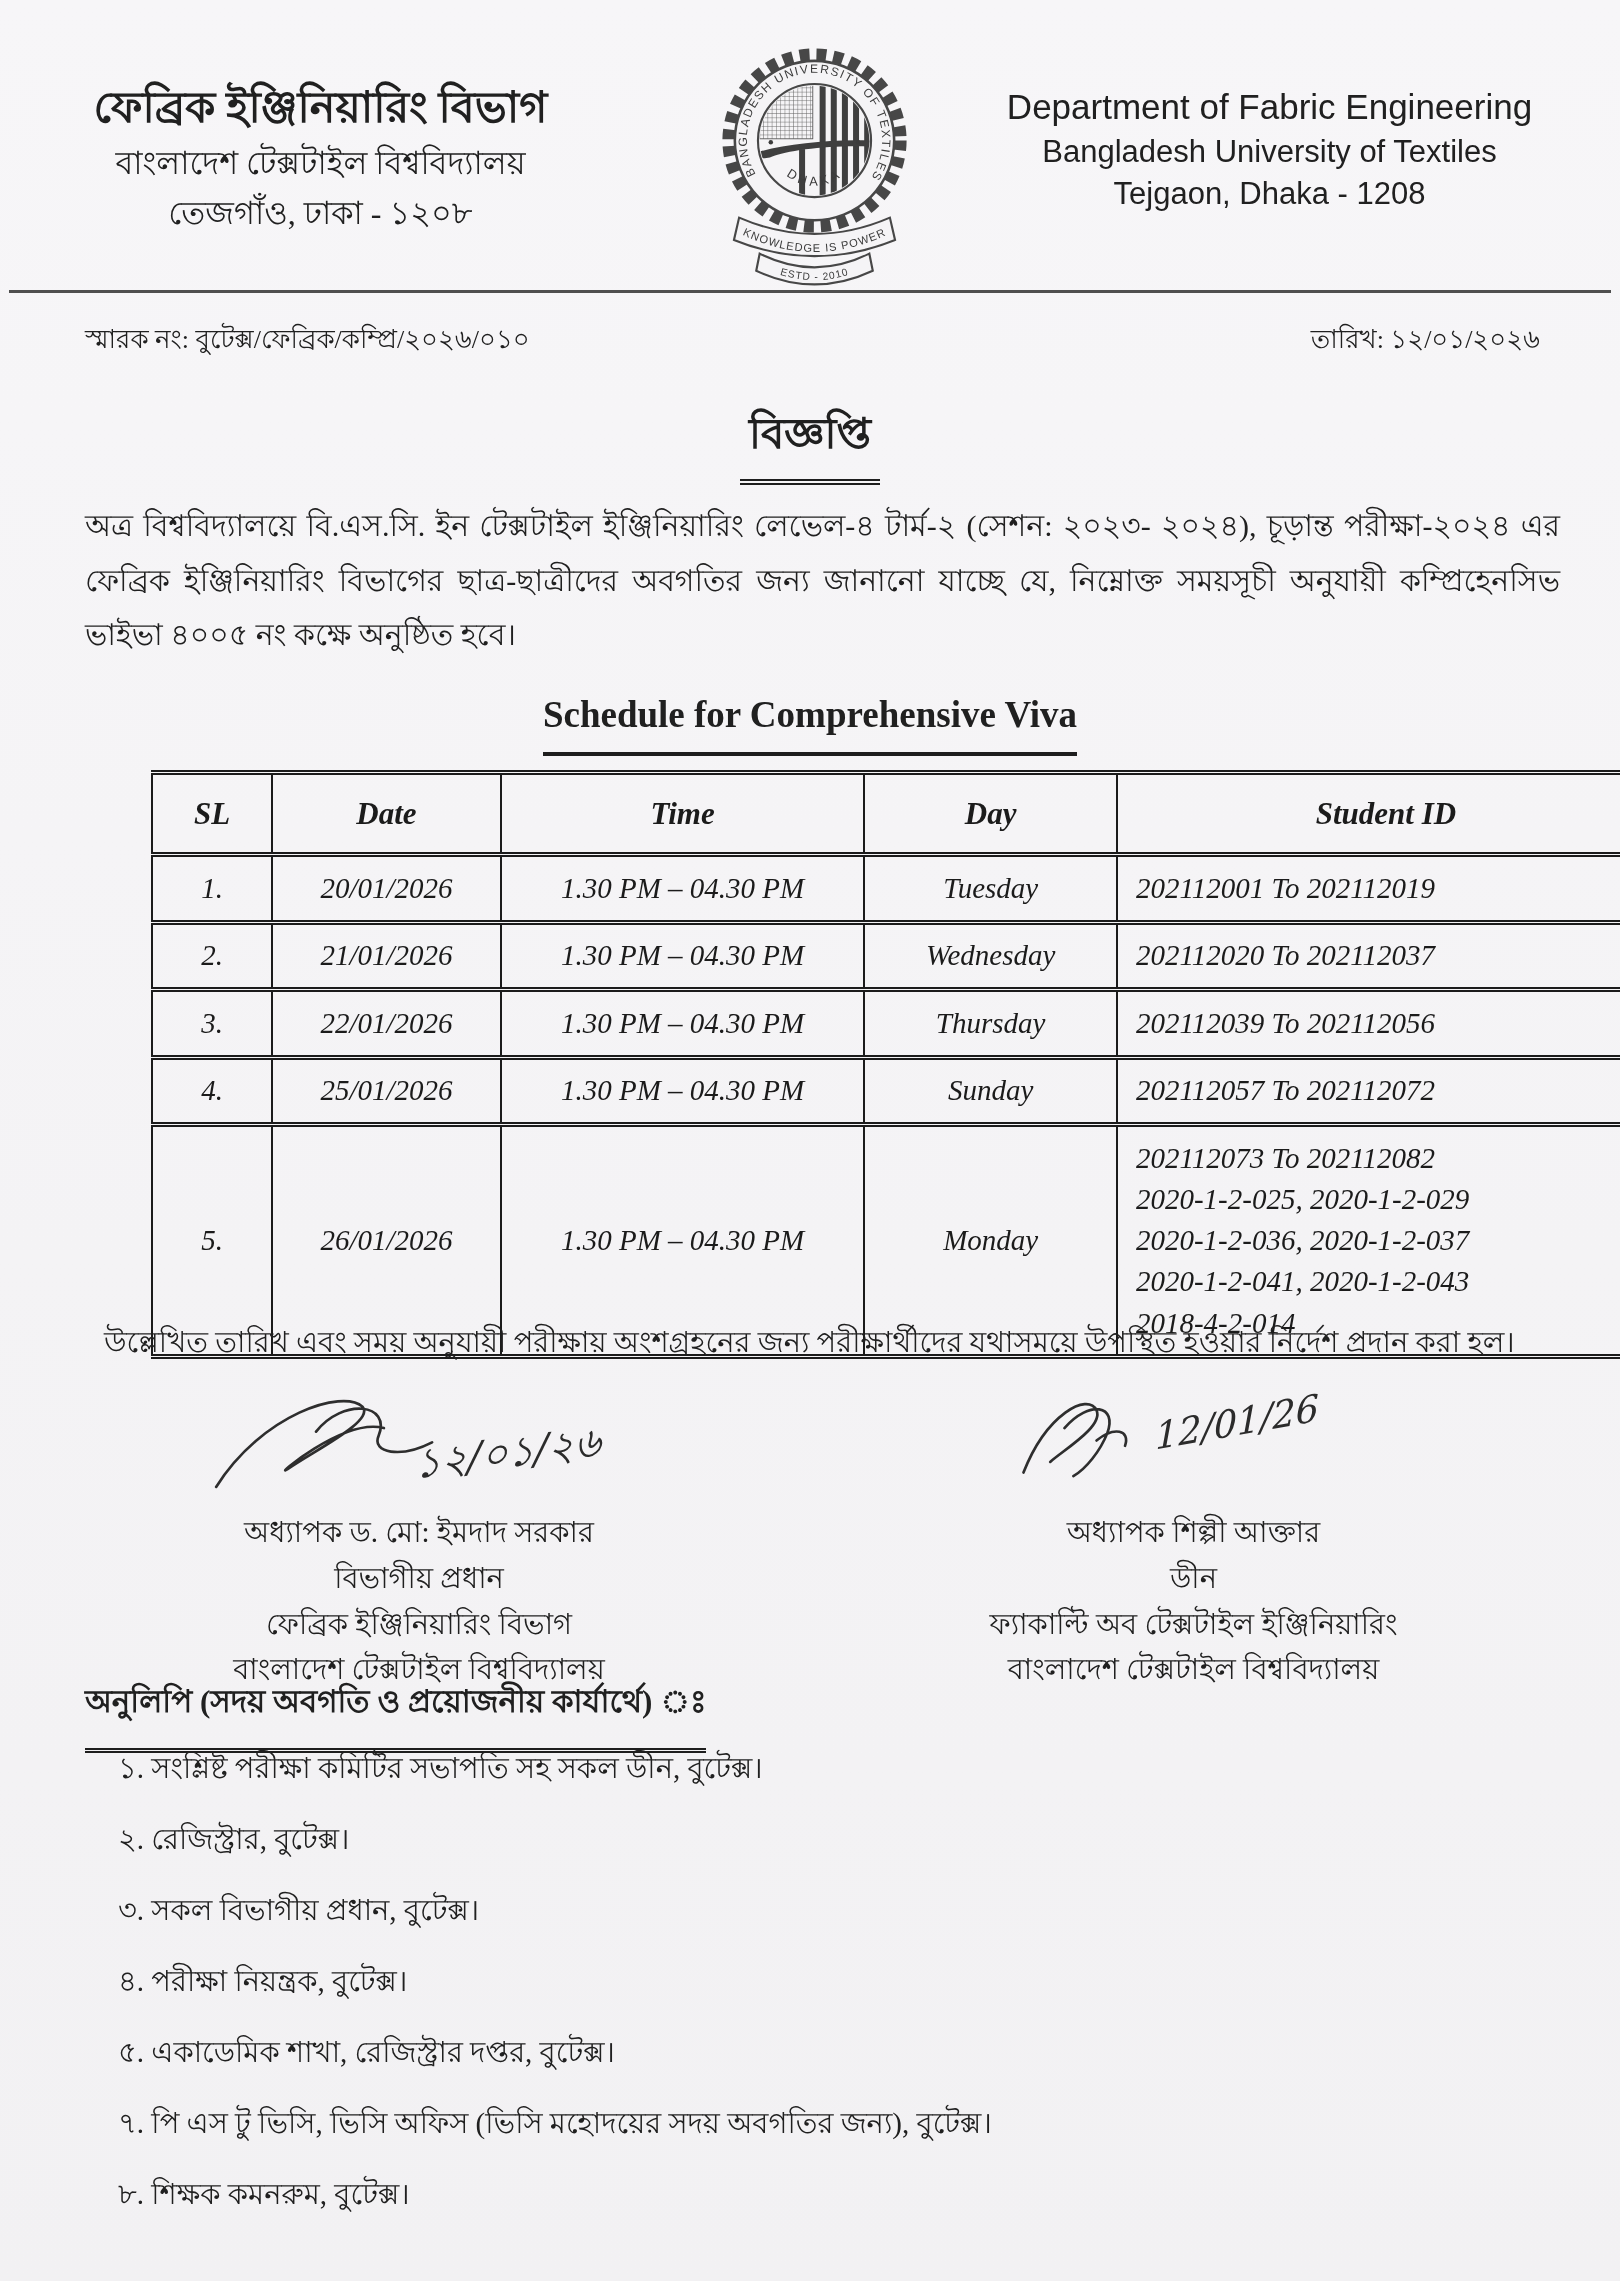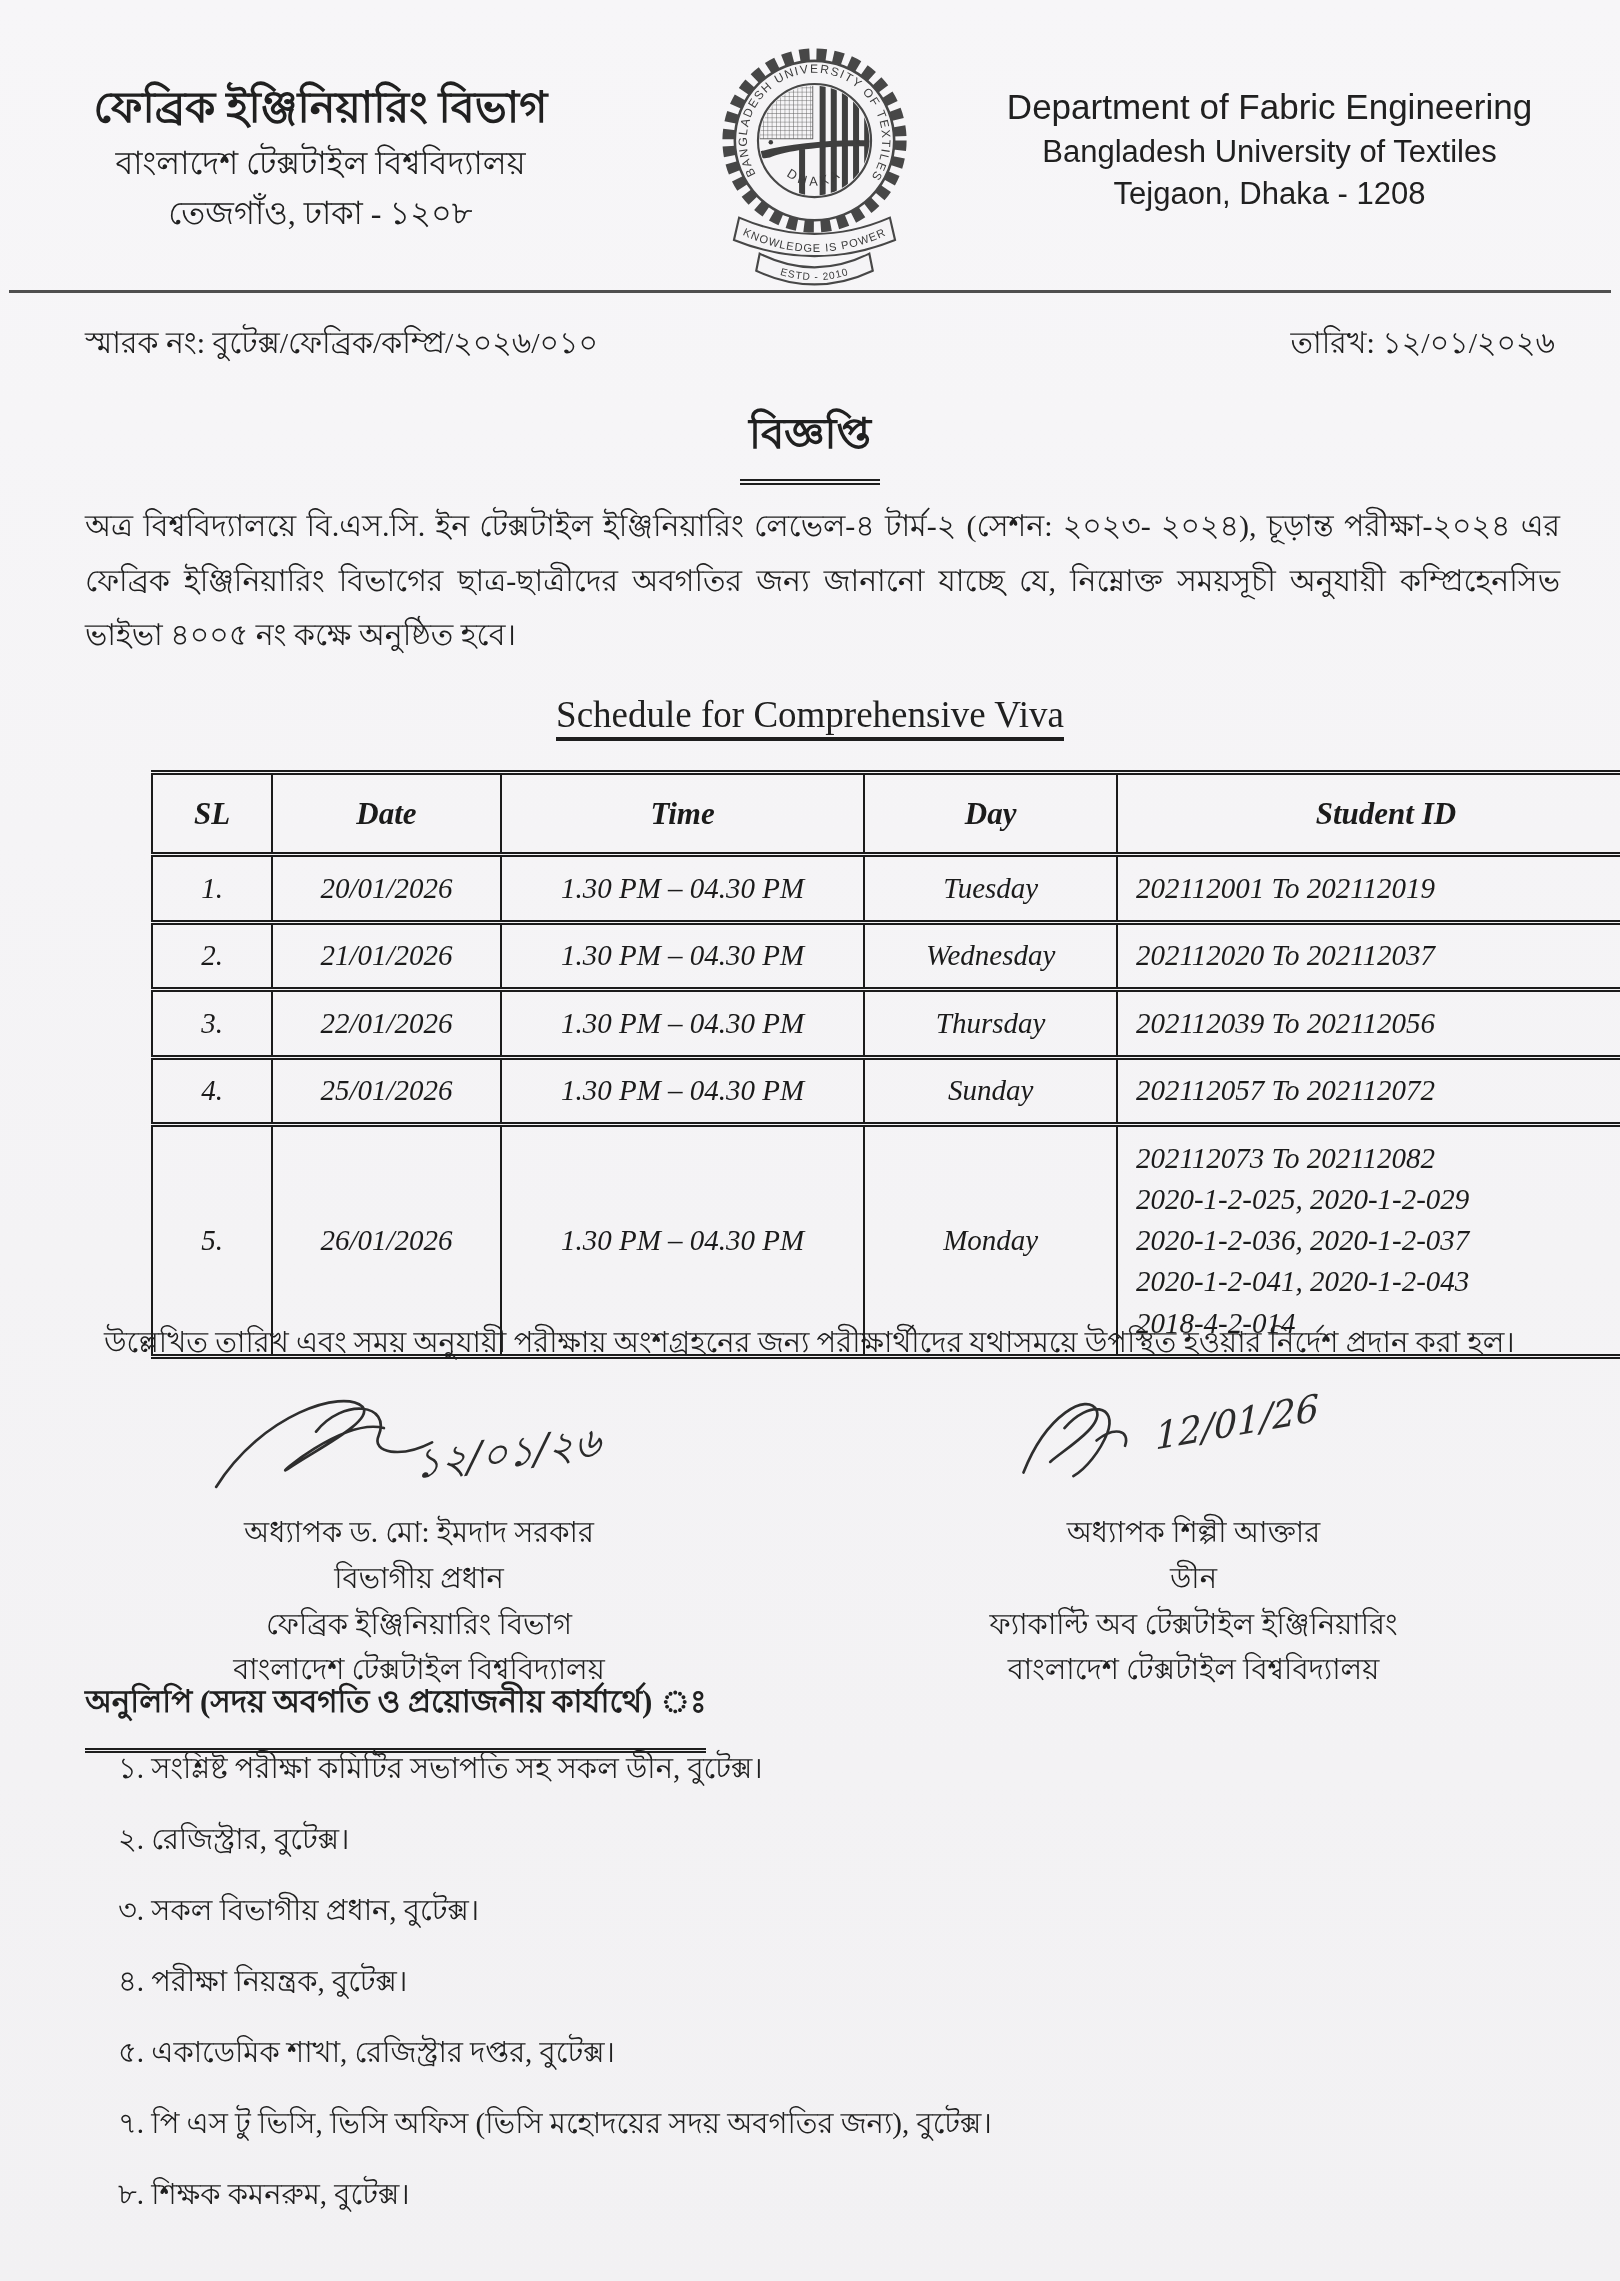--- a/index.html
+++ b/index.html
@@ -15,33 +15,33 @@
   .hdr-bn .l2 { font-size:32px; line-height:1.55; }
   .hdr-bn .l3 { font-size:32px; line-height:1.55; }
   .logo-wrap { position:absolute; left:703px; top:36px; width:223px; }
   .hdr-en { position:absolute; left:962px; top:82px; width:615px; text-align:center;
             font-family:"Liberation Sans", sans-serif; }
   .hdr-en .l1 { font-size:35px; line-height:1.4; }
   .hdr-en .l2 { font-size:31px; line-height:1.35; }
   .hdr-en .l3 { font-size:31px; line-height:1.35; }
   .hrule { position:absolute; left:9px; right:9px; top:290px; border-top:3.6px solid #4f4f4f; }
   
-  .memo-row { position:absolute; left:85px; right:65px; top:319px;
-              display:flex; justify-content:space-between; font-size:30px;align-items:center; }
+  .memo-row { position:absolute; left:85px; right:80px; top:319px;
+              display:flex; justify-content:space-between; font-size:26px;align-items:center; }
   
   .notice-title-row { position:absolute; left:0; right:0; top:401px; text-align:center; }
   .notice-title { display:inline-block; font-size:42px; font-weight:bold;
                   padding:0 9px 7.1px; border-bottom:6.2px double #1e1e1e; }
   
   .bodytext { position:absolute; left:85px; top:499px; width:1475px;
               font-size:30px; line-height:1.82; text-align:justify; }
   
   .sched-title-row { position:absolute; left:0; right:0; top:693px; text-align:center; }
-  .sched-title { display:inline-block; font-size:37px; font-weight:normal;
-                 padding-bottom:1px; border-bottom:4.5px solid #1e1e1e; }
+  .sched-title { display:inline-block; font-size:37px; font-weight:bold;
+                 padding-bottom:16px; border-bottom:4.5px solid #1e1e1e; }
   table.sched { position:absolute; left:151px; top:770px; width:1505px;
                 border-collapse:collapse; font-size:29px; color:#1b1b1b;font-style:italic; }
   table.sched th, table.sched td {
     border-left:2.7px solid #1b1b1b; border-right:2.7px solid #1b1b1b;
     border-top:5.3px double #1b1b1b; border-bottom:5.3px double #1b1b1b;
     text-align:center; vertical-align:middle; padding:10.7px 7.1px;
   }
   table.sched th { font-size:31px; font-weight:bold; height:82px; vertical-align:middle; }
   table.sched col.c1{width:8%} table.sched col.c2{width:15.2%}
   table.sched col.c3{width:24.2%} table.sched col.c4{width:16.8%}

